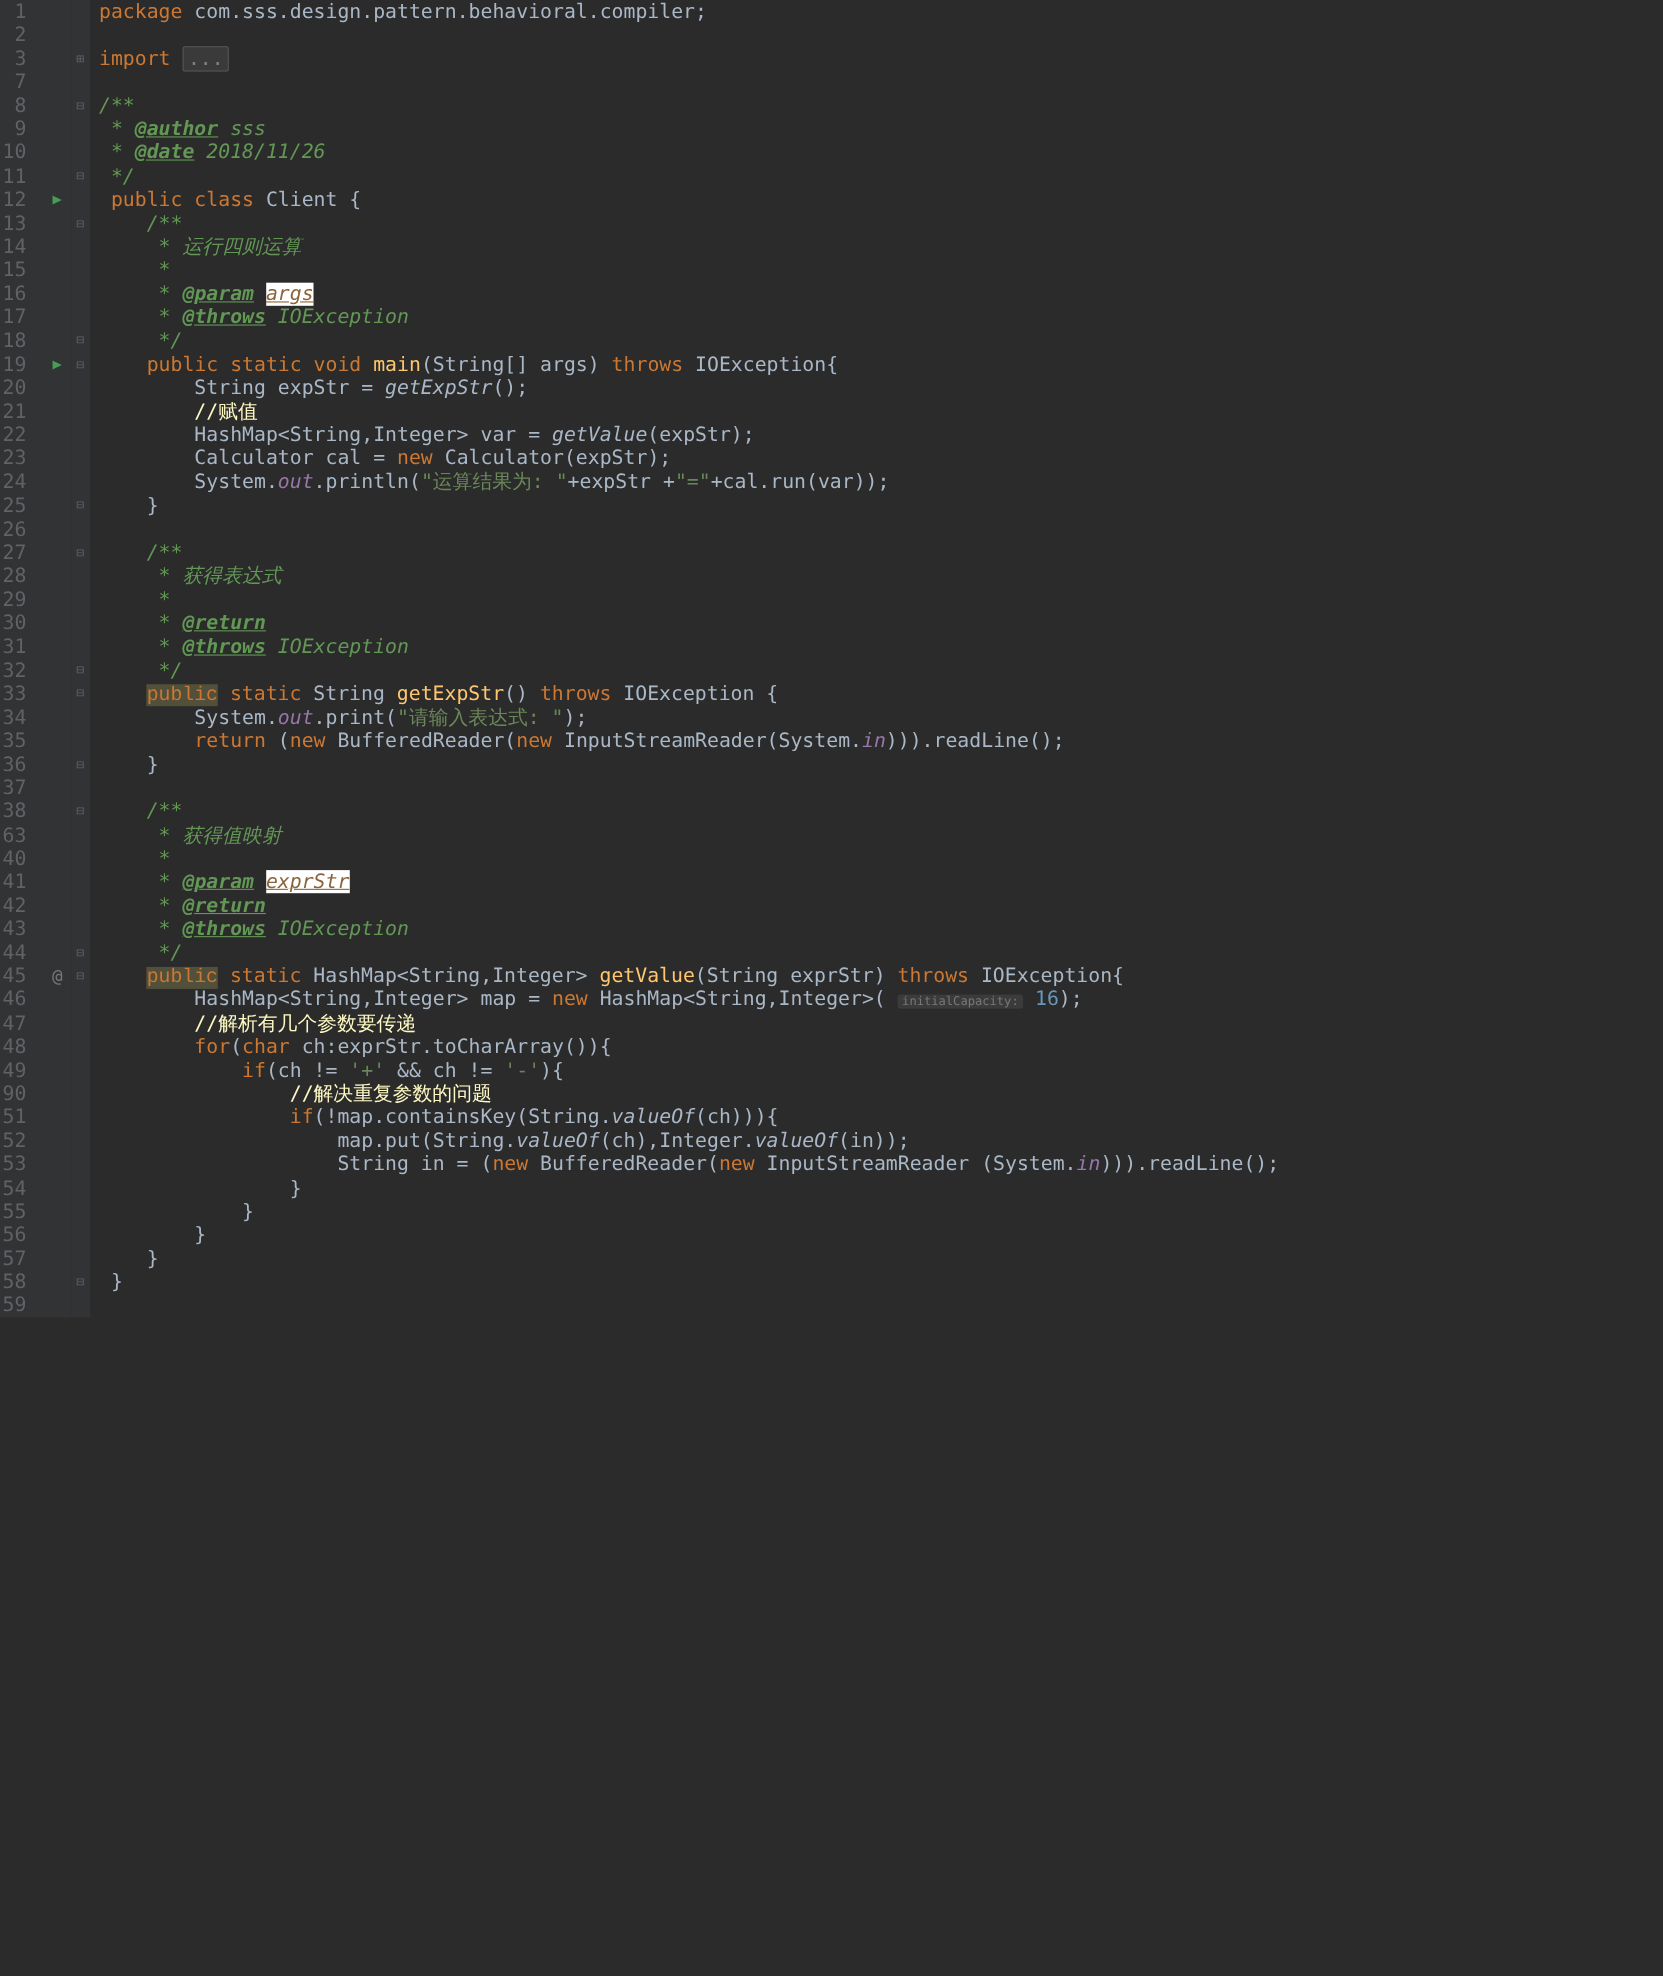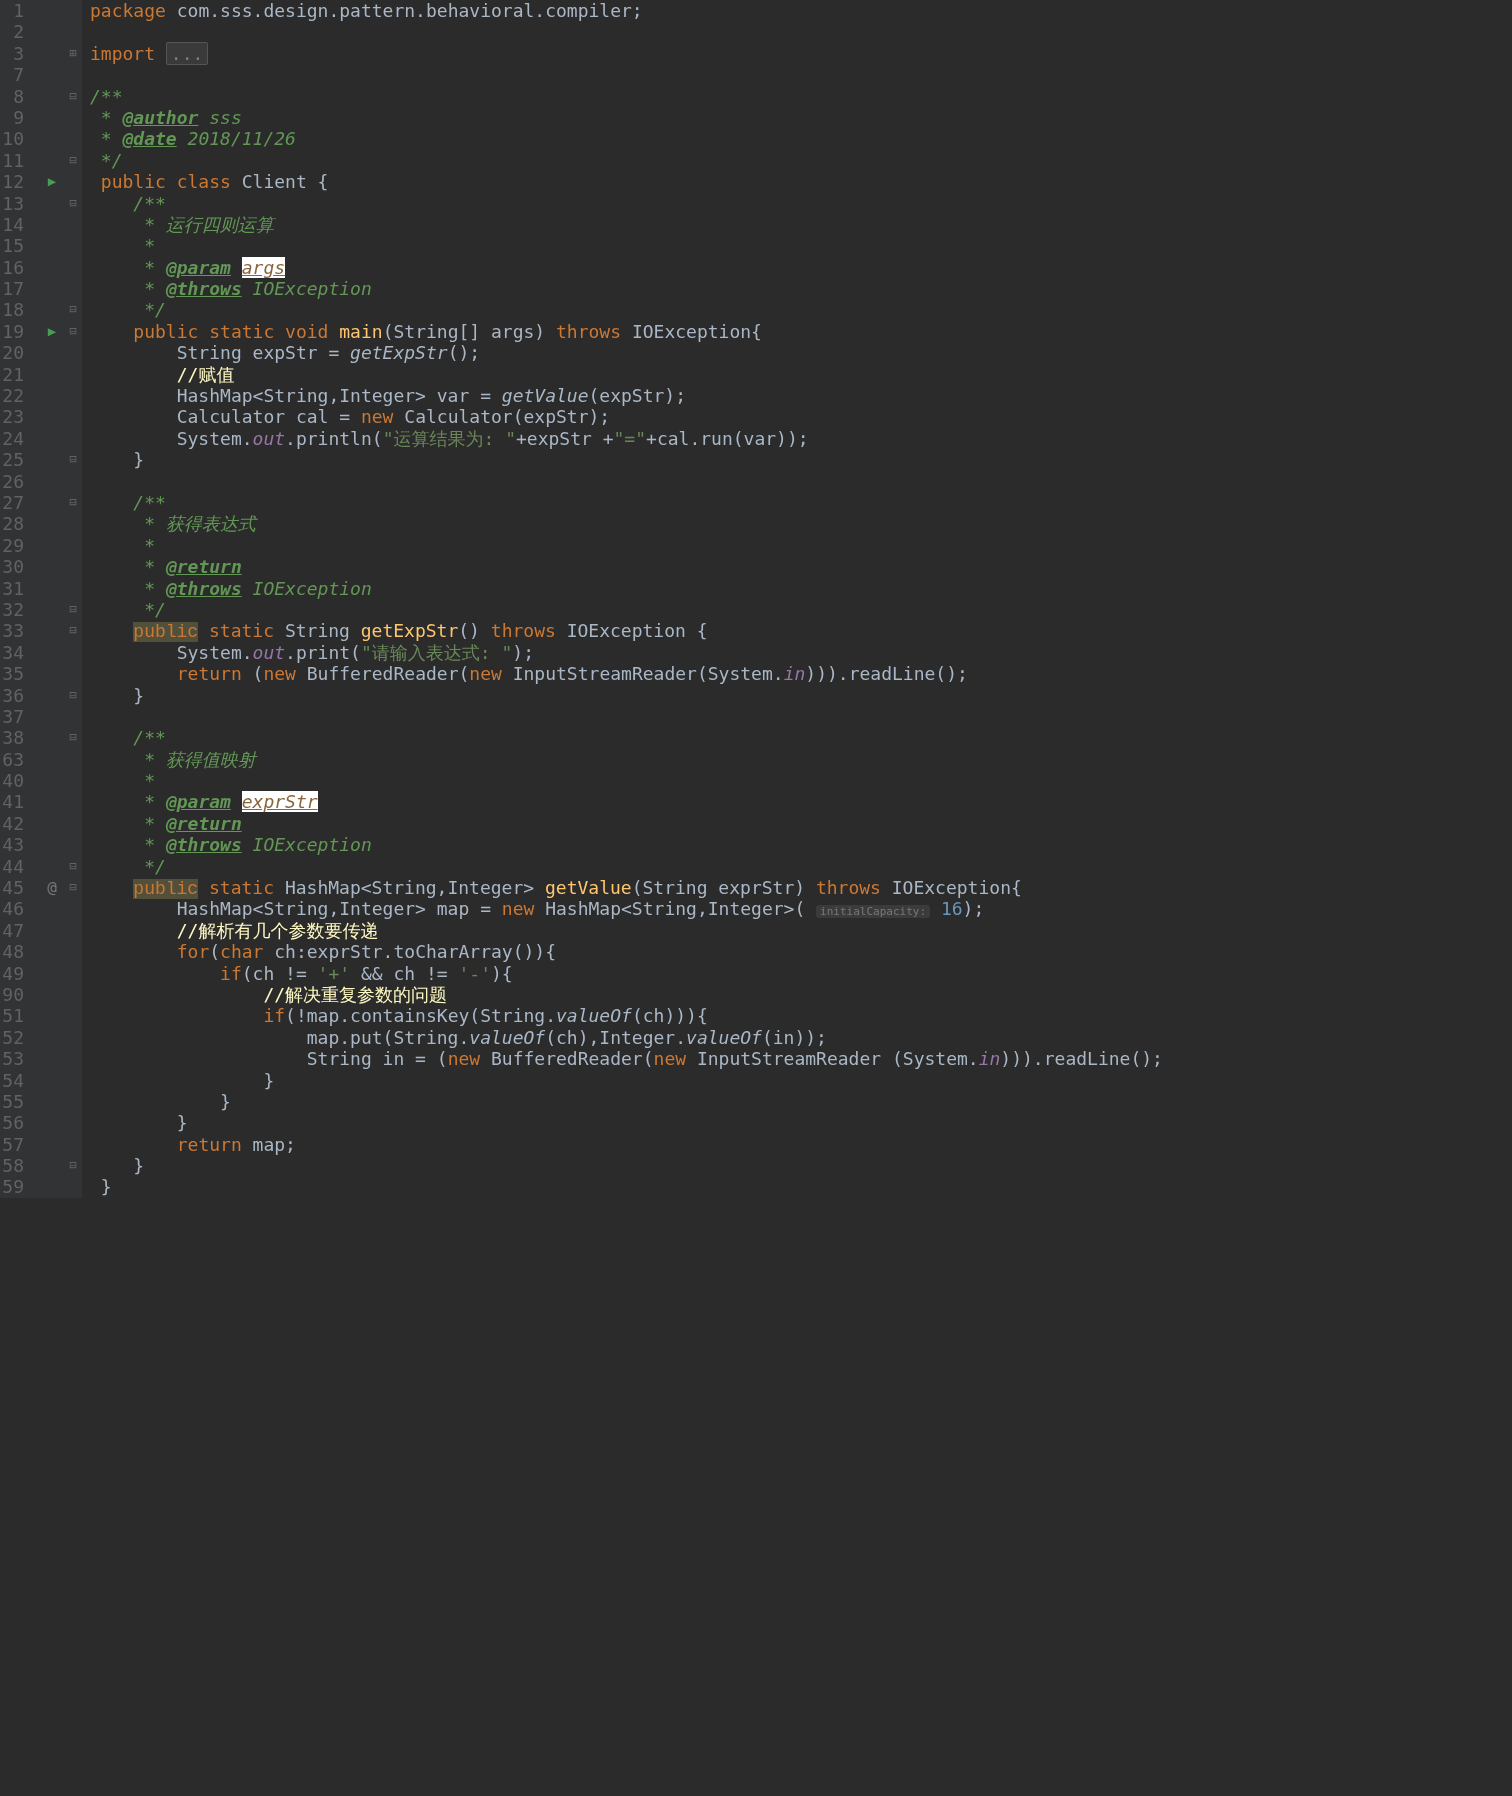--- a/index.html
+++ b/index.html
@@ -304,17 +304,16 @@
       <div class="code-line"><span>        </span><span class="com">//解析有几个参数要传递</span></div>
       <div class="code-line"><span>        </span><span class="kw">for</span><span>(</span><span class="kw">char </span><span>ch:exprStr.toCharArray()){</span></div>
       <div class="code-line"><span>            </span><span class="kw">if</span><span>(ch != </span><span class="str">'+'</span><span> &amp;&amp; ch != </span><span class="str">'-'</span><span>){</span></div>
       <div class="code-line"><span>                </span><span class="com">//解决重复参数的问题</span></div>
       <div class="code-line"><span>                </span><span class="kw">if</span><span>(!map.containsKey(String.</span><span class="static-call">valueOf</span><span>(ch))){</span></div>
       <div class="code-line"><span>                    map.put(String.</span><span class="static-call">valueOf</span><span>(ch),Integer.</span><span class="static-call">valueOf</span><span>(in));</span></div>
       <div class="code-line"><span>                    String in = (</span><span class="kw">new </span><span>BufferedReader(</span><span class="kw">new </span><span>InputStreamReader (System.</span><span class="field">in</span><span>))).readLine();</span></div>
       <div class="code-line"><span>                }</span></div>
       <div class="code-line"><span>            }</span></div>
       <div class="code-line"><span>        }</span></div>
-      <div class="code-line"><span>        </span><span class="kw">return </span><span>map;</span></div>
       <div class="code-line"><span>    }</span></div>
       <div class="code-line"><span> }</span></div>
     </div>
 </div>
 
 </body></html>

